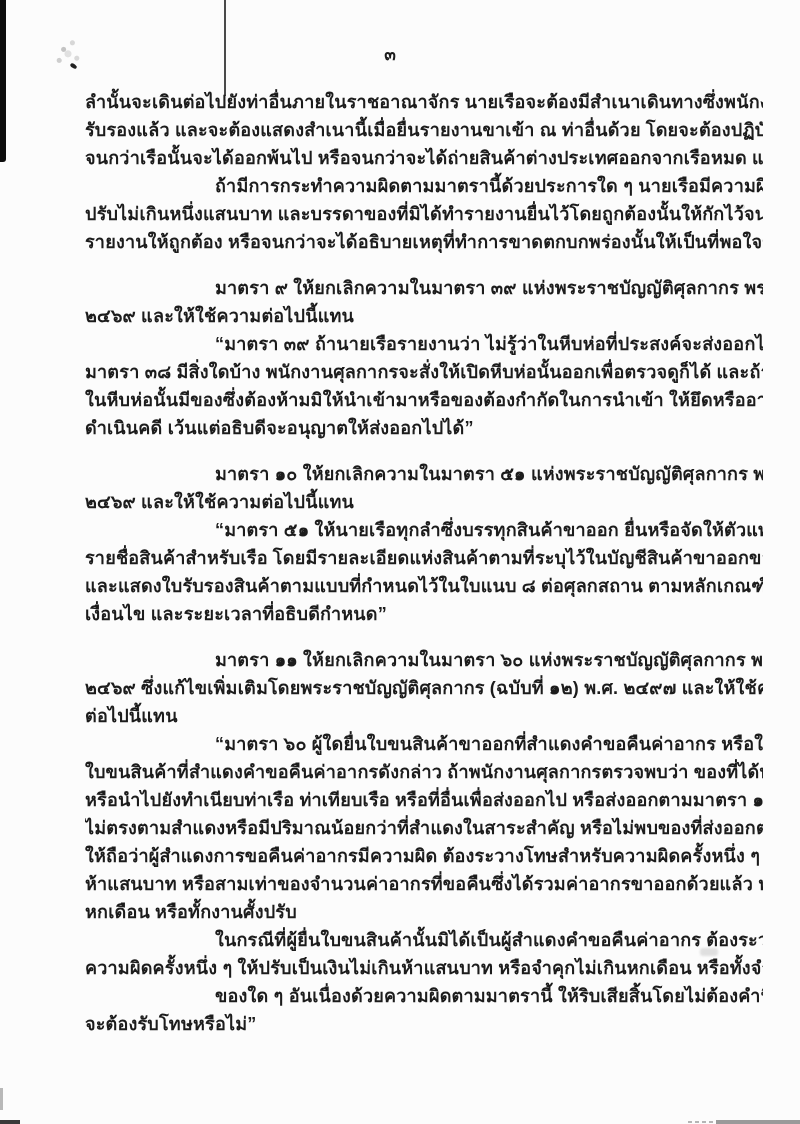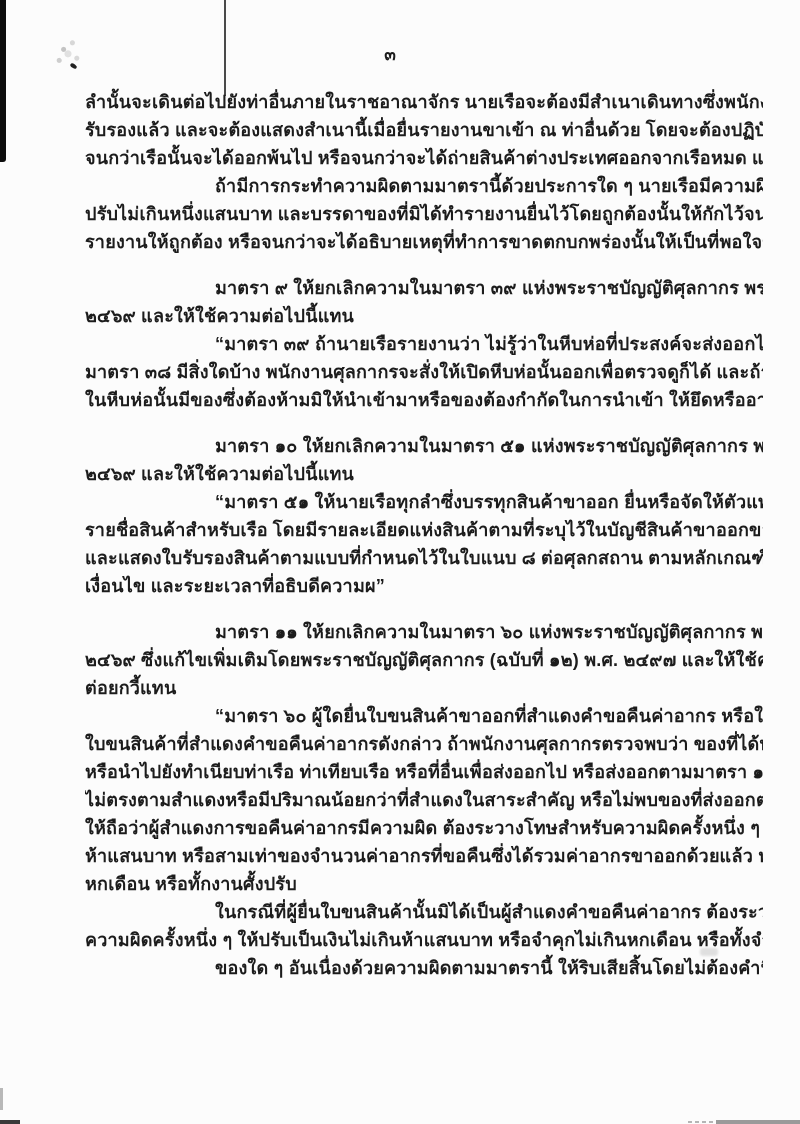--- a/index.html
+++ b/index.html
@@ -112,34 +112,36 @@
     <div class="line">รับรองแล้ว และจะต้องแสดงสำเนานี้เมื่อยื่นรายงานขาเข้า ณ ท่าอื่นด้วย โดยจะต้องปฏิบัติเช่นนี้ทุก ๆ ท่า</div>
     <div class="line">จนกว่าเรือนั้นจะได้ออกพ้นไป หรือจนกว่าจะได้ถ่ายสินค้าต่างประเทศออกจากเรือหมด แล้วแต่กรณี</div>
     <div class="line indent">ถ้ามีการกระทำความผิดตามมาตรานี้ด้วยประการใด ๆ นายเรือมีความผิดต้องระวางโทษ</div>
     <div class="line">ปรับไม่เกินหนึ่งแสนบาท และบรรดาของที่มิได้ทำรายงานยื่นไว้โดยถูกต้องนั้นให้กักไว้จนกว่าจะได้</div>
     <div class="line">รายงานให้ถูกต้อง หรือจนกว่าจะได้อธิบายเหตุที่ทำการขาดตกบกพร่องนั้นให้เป็นที่พอใจของอธิบดี”</div>
     <div class="line indent gap">มาตรา ๙  ให้ยกเลิกความในมาตรา ๓๙ แห่งพระราชบัญญัติศุลกากร พระพุทธศักราช</div>
     <div class="line">๒๔๖๙ และให้ใช้ความต่อไปนี้แทน</div>
     <div class="line indent">“มาตรา ๓๙  ถ้านายเรือรายงานว่า ไม่รู้ว่าในหีบห่อที่ประสงค์จะส่งออกไปกับเรือตาม</div>
     <div class="line">มาตรา ๓๘ มีสิ่งใดบ้าง พนักงานศุลกากรจะสั่งให้เปิดหีบห่อนั้นออกเพื่อตรวจดูก็ได้ และถ้าปรากฏว่า</div>
     <div class="line">ในหีบห่อนั้นมีของซึ่งต้องห้ามมิให้นำเข้ามาหรือของต้องกำกัดในการนำเข้า ให้ยึดหรืออายัดของนั้นไว้เพื่อ</div>
+    <div class="line">ดำเนินคดี เว้นแต่อธิบดีจะอนุญาตให้ส่งออกไปได้”</div>
     <div class="line indent gap">มาตรา ๑๐  ให้ยกเลิกความในมาตรา ๕๑ แห่งพระราชบัญญัติศุลกากร พระพุทธศักราช</div>
     <div class="line">๒๔๖๙ และให้ใช้ความต่อไปนี้แทน</div>
     <div class="line indent">“มาตรา ๕๑  ให้นายเรือทุกลำซึ่งบรรทุกสินค้าขาออก ยื่นหรือจัดให้ตัวแทนยื่นบัญชี</div>
     <div class="line">รายชื่อสินค้าสำหรับเรือ โดยมีรายละเอียดแห่งสินค้าตามที่ระบุไว้ในบัญชีสินค้าขาออกของกรมศุลกากร</div>
     <div class="line">และแสดงใบรับรองสินค้าตามแบบที่กำหนดไว้ในใบแนบ ๘ ต่อศุลกสถาน ตามหลักเกณฑ์ วิธีการ</div>
-    <div class="line">เงื่อนไข และระยะเวลาที่อธิบดีความผ”</div>
+    <div class="line">เงื่อนไข และระยะเวลาที่อธิบดีกำหนด”</div>
     <div class="line indent gap">มาตรา ๑๑  ให้ยกเลิกความในมาตรา ๖๐ แห่งพระราชบัญญัติศุลกากร พระพุทธศักราช</div>
     <div class="line">๒๔๖๙ ซึ่งแก้ไขเพิ่มเติมโดยพระราชบัญญัติศุลกากร (ฉบับที่ ๑๒) พ.ศ. ๒๔๙๗ และให้ใช้ความ</div>
-    <div class="line">ต่อยกวี้แทน</div>
+    <div class="line">ต่อไปนี้แทน</div>
     <div class="line indent">“มาตรา ๖๐  ผู้ใดยื่นใบขนสินค้าขาออกที่สำแดงคำขอคืนค่าอากร หรือให้ผู้อื่นยื่น</div>
     <div class="line">ใบขนสินค้าที่สำแดงคำขอคืนค่าอากรดังกล่าว ถ้าพนักงานศุลกากรตรวจพบว่า ของที่ได้บรรทุกลงเรือ</div>
     <div class="line">หรือนำไปยังทำเนียบท่าเรือ ท่าเทียบเรือ หรือที่อื่นเพื่อส่งออกไป หรือส่งออกตามมาตรา ๑๙ จัตวา</div>
     <div class="line">ไม่ตรงตามสำแดงหรือมีปริมาณน้อยกว่าที่สำแดงในสาระสำคัญ หรือไม่พบของที่ส่งออกตามสำแดง</div>
     <div class="line">ให้ถือว่าผู้สำแดงการขอคืนค่าอากรมีความผิด ต้องระวางโทษสำหรับความผิดครั้งหนึ่ง ๆ ให้ปรับไม่เกิน</div>
     <div class="line">ห้าแสนบาท หรือสามเท่าของจำนวนค่าอากรที่ขอคืนซึ่งได้รวมค่าอากรขาออกด้วยแล้ว หรือจำคุกไม่เกิน</div>
     <div class="line">หกเดือน หรือทั้กงานศั้งปรับ</div>
     <div class="line indent">ในกรณีที่ผู้ยื่นใบขนสินค้านั้นมิได้เป็นผู้สำแดงคำขอคืนค่าอากร ต้องระวางโทษสำหรับ</div>
     <div class="line">ความผิดครั้งหนึ่ง ๆ ให้ปรับเป็นเงินไม่เกินห้าแสนบาท หรือจำคุกไม่เกินหกเดือน หรือทั้งจำทั้งปรับ</div>
     <div class="line indent">ของใด ๆ อันเนื่องด้วยความผิดตามมาตรานี้ ให้ริบเสียสิ้นโดยไม่ต้องคำนึงว่าบุคคลผู้ใด</div>
+    <div class="line">จะต้องรับโทษหรือไม่”</div>
   </div>
 
 </div>
 
 </body></html>

